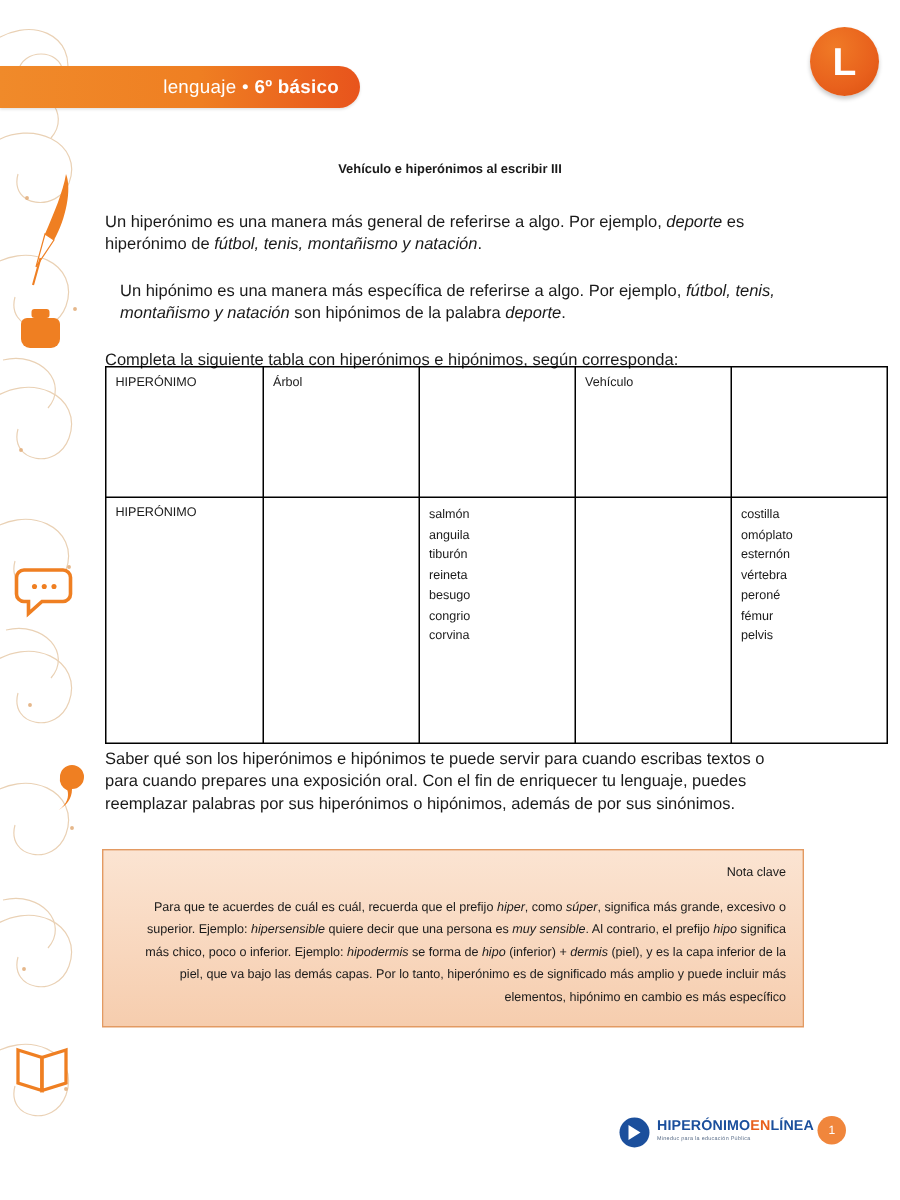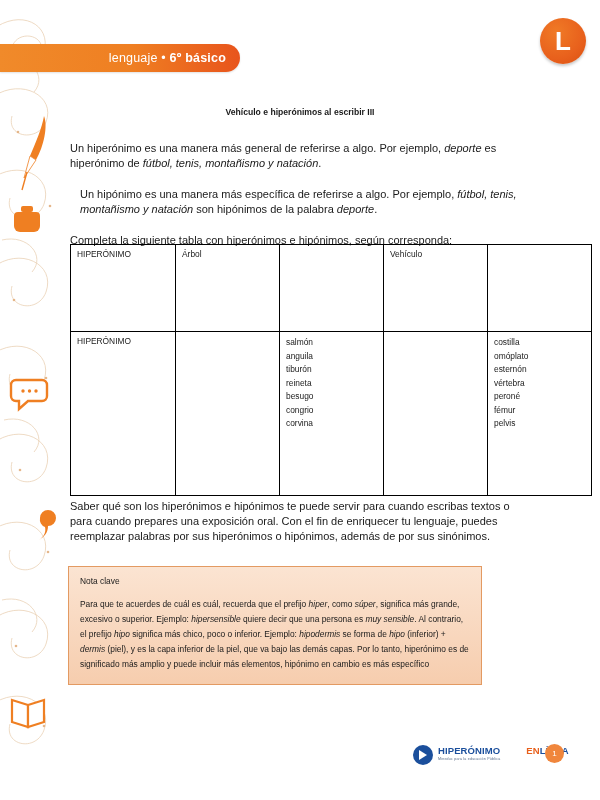--- a/index.html
+++ b/index.html
@@ -128,25 +128,26 @@
   .tbl .c1, .tbl .c2, .tbl .c3, .tbl .c4 { width: 91px; }
   .row-hiper td { height: 78px; }
   .row-hipo td { height: 155px; }
   .lbl { font-size: 8.4px; }
   .hypo-list { line-height: 13.5px; }
 
   
   .nota {
     position: absolute;
     left: 68px; top: 566px;
-    width: 414px;
+    width: 468px;
     box-sizing: border-box;
     border: 1px solid #e39a62;
     background: linear-gradient(180deg, #fbe4d2 0%, #f6cdae 100%);
     padding: 9px 11px 12px 11px;
+    text-align: right;
   }
   .nota-title { font-size: 8.4px; margin-bottom: 11px; }
   .nota-body { font-size: 8.4px; line-height: 15px; }
   .nota-body i { }
 
   
   .footer { position: absolute; left: 0; top: 738px; width: 600px; height: 40px; }
   .logo-wrap { position: absolute; left: 413px; top: 6px; }
   .logo-mark {
     position: absolute; left: 0; top: 1px;
@@ -156,21 +157,21 @@
   .logo-mark::after {
     content: "";
     position: absolute; left: 6px; top: 5px;
     border-left: 8px solid #ffffff;
     border-top: 5px solid transparent;
     border-bottom: 5px solid transparent;
   }
   .logo-text { position: absolute; left: 25px; top: 1px; white-space: nowrap; }
   .logo-text .l1 { font-size: 9.5px; font-weight: bold; letter-spacing: .1px; }
   .logo-text .l1 .blue { color: #1b4f9c; }
-  .logo-text .l1 .orange { color: #e8601c; margin-left: 26px; }
+  .logo-text .l1 .orange { color: #e8601c; }
   .logo-text .l2 { font-size: 3.6px; color: #5a6d88; letter-spacing: .2px; margin-top: 1px; }
   .page-num {
     position: absolute; left: 545px; top: 6px;
     width: 19px; height: 19px; border-radius: 50%;
     background: #f0863c;
     color: #ffffff; font-size: 8px; text-align: center; line-height: 19px;
   }
 </style>
 </head>
 <body>

